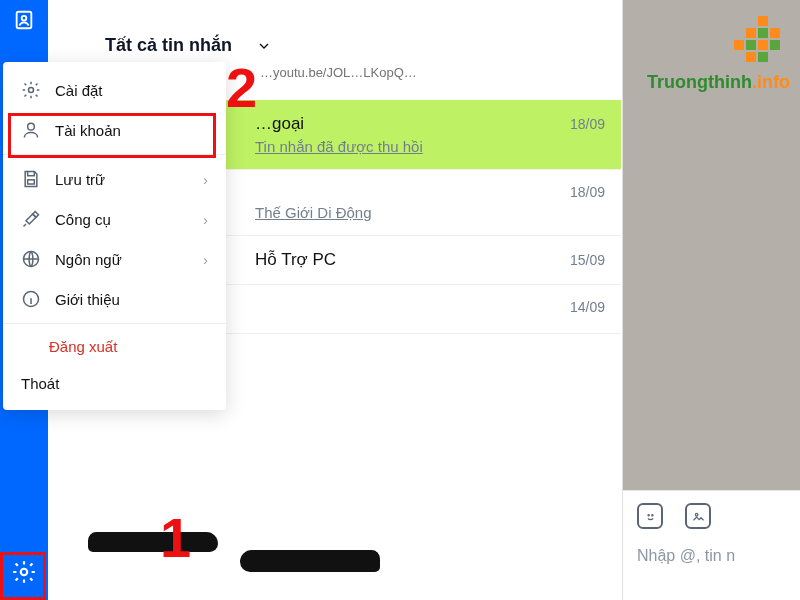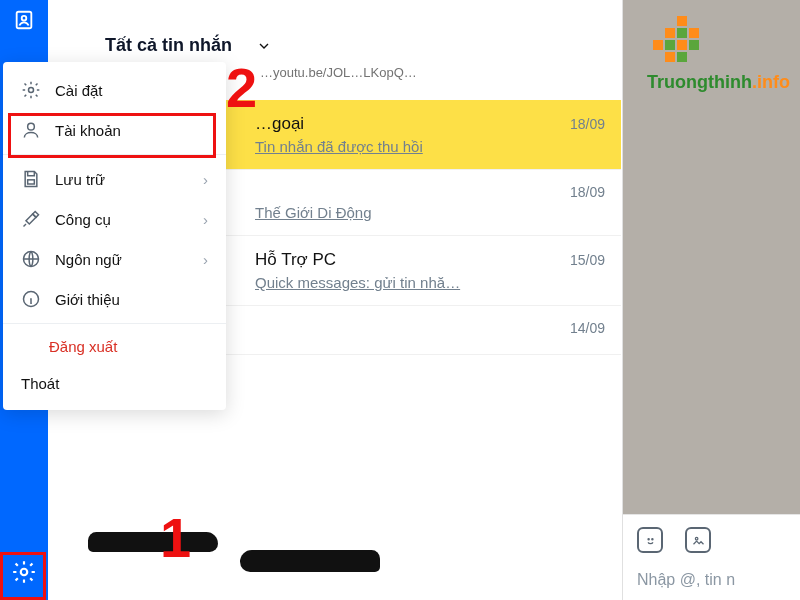--- a/index.html
+++ b/index.html
@@ -22,36 +22,36 @@
   .quit { }
   .menu-icon { width:20px; height:20px; display:flex; align-items:center; justify-content:center; color:#5a6673; flex-shrink:0; }
   
   .red-box-settings { position:absolute; left: 8px; top: 113px; width: 208px; height: 45px; border: 3px solid #e11; z-index:20; pointer-events:none; }
   .red-box-gear { position:absolute; left: 0; bottom: 0; width: 46px; height: 48px; border: 3px solid #e11; z-index:20; pointer-events:none; }
   .ann-1 { position:absolute; left: 160px; bottom: 30px; font-size: 56px; font-weight:700; color:#e11; z-index:20; }
   .ann-2 { position:absolute; left: 226px; top: 55px; font-size: 56px; font-weight:700; color:#e11; z-index:20; }
   
   .list { position:absolute; left: 225px; top: 100px; width: 396px; }
   .list-row { padding: 14px 16px 14px 30px; border-bottom:1px solid #f0f0f0; }
-  .list-row.sel { background:#fde047; }
+  .list-row.sel { background:#bef264; }
   .row-top { display:flex; justify-content:space-between; align-items:baseline; }
   .row-title { font-size:17px; color:#111; font-weight:400; white-space:nowrap; overflow:hidden; text-overflow:ellipsis; max-width: 300px; }
   .row-date { font-size:14px; color:#72808e; }
   .row-sub { font-size:15px; color:#72808e; margin-top:4px; white-space:nowrap; overflow:hidden; text-overflow:ellipsis; max-width: 340px; text-decoration: underline; }
   
   .smudge1 { position:absolute; left: 88px; bottom: 48px; width: 130px; height: 20px; background:#111; border-radius: 10px 14px 10px 6px; filter: blur(0.4px); }
   .smudge2 { position:absolute; left: 240px; bottom: 28px; width: 140px; height: 22px; background:#111; border-radius: 14px 10px 6px 12px; filter: blur(0.4px); }
   
   .rightpane { position:absolute; right:0; top:0; width: 178px; height: 600px; background:#b4afa8; border-left:1px solid #e0e0e0; }
-  .logo { position:absolute; top: 16px; right: 10px; }
+  .logo { position:absolute; top: 16px; right: 10px; text-align:right; }
   .logo-tiles { display:inline-block; }
   .logo-text { font-size:18px; font-weight:700; }
   .logo-text .t1 { color:#2e8b2e; }
   .logo-text .t2 { color:#ff8c1a; }
-  .compose { position:absolute; left:0; right:0; bottom:0; height: 86px; background:#fff; border-top:1px solid #e5e5e5;margin-top:12px; }
+  .compose { position:absolute; left:0; right:0; bottom:0; height: 110px; background:#fff; border-top:1px solid #e5e5e5;margin-top:12px; }
   .compose-icons { display:flex; gap: 22px; padding: 12px 14px; }
   .compose-icon { width:26px; height:26px; border:2px solid #5a6673; border-radius:6px; display:flex; align-items:center; justify-content:center; color:#5a6673; cursor:pointer; }
   .compose-input { padding: 6px 14px; font-size:16px; color:#8b97a3; }
 </style>
 </head>
 <body>
 
 <div class="sidebar">
   <div class="sb-top-icon">
     <svg width="22" height="22" viewBox="0 0 24 24" fill="none" stroke="#fff" stroke-width="2">
@@ -162,21 +162,20 @@
         <span class="row-title"></span>
         <span class="row-date">18/09</span>
       </div>
     <div class="row-sub">Thế Giới Di Động</div>
   </div>
   <div class="list-row">
     <div class="row-top">
         <span class="row-title">Hỗ Trợ PC</span>
         <span class="row-date">15/09</span>
       </div>
-    <div class="row-sub">Quick messages: gửi tin nhă…</div>
   </div>
   <div class="list-row">
     <div class="row-top">
         <span class="row-title"></span>
         <span class="row-date">14/09</span>
       </div>
     <div class="row-sub"></div>
   </div>
 </div>
 

